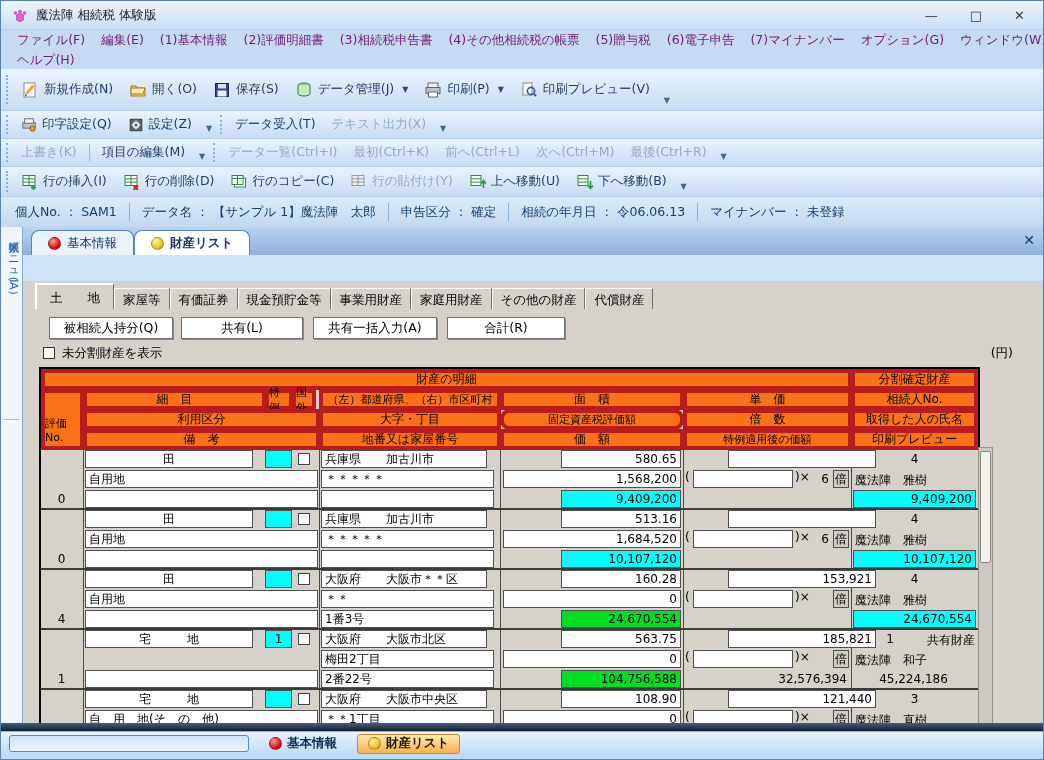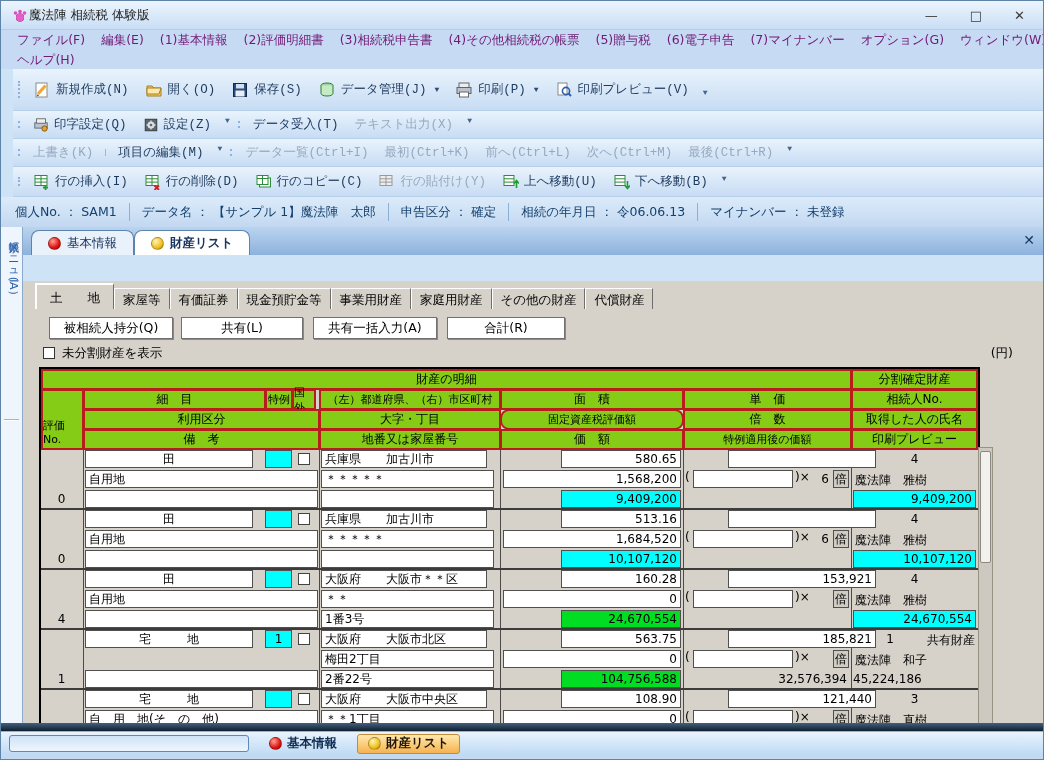--- a/index.html
+++ b/index.html
@@ -3,33 +3,33 @@
 <meta charset="utf-8">
 <style>
   * { margin:0; padding:0; box-sizing:border-box; }
   body { background:#fff; font-family:"DejaVu Sans",sans-serif; }
   .stage { position:relative; width:1044px; height:760px; background:#cfe3f7;
            border:1px solid #5e83a9; overflow:hidden; font-family:"DejaVu Sans",sans-serif; }
 
   
   .titlebar { position:absolute; top:0; left:0; right:0; height:28px;
               background:linear-gradient(#ecf5fd,#c9def5); display:flex; align-items:center; padding:0 10px; }
-  .title-text { font-size:12.5px; color:#1c1c1c; }
+  .title-text { font-size:12.5px; color:#1c1c1c; margin-left:7px; }
   .win-controls { margin-left:auto; display:flex; gap:32px; font-size:13px; color:#3a3a3a; padding-right:8px; }
   .win-controls span { cursor:default; }
 
   
   .menubar { position:absolute; top:28px; left:0; right:0; height:40px; background:#c6daf4;
              border-top:1px solid #b4cdec; font-size:12.5px; color:#701a75; }
   .menurow { display:flex; height:20px; align-items:center; padding-left:8px; }
   .menu-item { padding:0 8px; white-space:nowrap; }
 
   
-  .tbar { position:absolute; left:12px; right:0; background:linear-gradient(#e9f3fc,#c7dcf4);
-          display:flex; align-items:center; padding:8px 3px; border-bottom:1px solid #b6cfeb;font-family:Liberation Mono, monospace; }
+  .tbar { position:absolute; left:0; right:0; background:linear-gradient(#e9f3fc,#c7dcf4);
+          display:flex; align-items:center; padding:0 3px; border-bottom:1px solid #b6cfeb; }
   .tb1 { top:68px;  height:42px; }
   .tb2 { top:110px; height:28px; }
   .tb3 { top:138px; height:28px; }
   .tb4 { top:166px; height:30px; }
   .tbtn { display:flex; align-items:center; gap:5px; padding:2px 8px; font-size:12.5px;
           color:#1d3a5f; white-space:nowrap; border-radius:3px; }
   .tbtn.disabled { color:#96a9bf; }
   .handle { border-left:2px dotted #8fb2dc; height:70%; margin:0 5px 0 2px; }
   .vsep { width:1px; background:#9db9da; height:60%; margin:0 4px; }
   .ofl { font-size:8px; color:#46648c; margin:0 6px; align-self:flex-end; padding-bottom:5px; }
@@ -69,21 +69,21 @@
                    border-top:2px solid #fff; border-left:2px solid #fff; position:relative; z-index:2; }
   .actbtn { position:absolute; top:36px; height:22px; background:#fff; border:1px solid #707070;
             box-shadow:1px 1px 0 #8a8a8a; font-size:12.5px; text-align:center; line-height:19px; color:#000; }
   .chk { position:absolute; left:20px; top:66px; width:12px; height:12px; background:#fff; border:1px solid #333; }
   .chklabel { position:absolute; left:39px; top:64px; font-size:12.5px; color:#000; }
   .unit { position:absolute; right:32px; top:64px; font-size:12.5px; color:#000; }
 
   
   .table { position:absolute; left:16px; top:86px; width:941px; height:386px;
            border:2px solid #000; background:#d6d2ca; }
-  .hc { position:absolute; border:2px solid #b91c1c; background:#84cc16; display:flex;
+  .hc { position:absolute; border:4px solid #b91c1c; background:#f97316; display:flex;
         align-items:center; justify-content:center; font-size:12px; color:#000; }
   .hc.small { font-size:11px; }
   .hc.bottom { align-items:flex-end; padding-bottom:2px; font-size:11px; }
   .datarea { position:absolute; left:0; top:80px; width:937px; height:302px; }
   .vline { position:absolute; top:0; width:1px; height:302px; background:#4a4a4a; }
   .hsep  { position:absolute; left:0; width:937px; height:2px; background:#3c3c3c; }
   .rec { position:absolute; left:0; width:937px; height:60px; font-size:12px; color:#000; }
   .b { position:absolute; background:#fff; border:1px solid #4f4f4f; height:18px;
        line-height:16px; padding:0 3px; font-size:12px; }
   .num { text-align:right; }
@@ -109,21 +109,21 @@
   .bz-box { left:652px; width:100px; }
   .bz-p2 { left:754px; }
   .bz-val { position:absolute; left:770px; top:23px; width:18px; text-align:right; }
   .bz-bai { left:792px; width:16px; background:#cfccc4; text-align:center; padding:0; }
   .tokafter { position:absolute; left:646px; top:43px; width:160px; text-align:right; }
   .inheritor { position:absolute; left:812px; top:3px; width:123px; text-align:center; }
   .inheritor.withk { width:74px; }
   .kyoyu { position:absolute; left:868px; top:3px; width:66px; text-align:right; }
   .pname { position:absolute; left:814px; top:23px; }
   .acq   { left:812px; top:41px; width:123px; }
-  .acq-plain { position:absolute; left:812px; top:43px; width:121px; text-align:left; }
+  .acq-plain { position:absolute; left:812px; top:43px; width:121px; text-align:center; }
   .vscroll { position:absolute; left:955px; top:166px; width:15px; height:302px;
              background:#cdc8c0; border:1px solid #989284; }
   .vthumb { position:absolute; left:1px; top:3px; width:11px; height:112px;
             background:#f2f1ee; border:1px solid #8a887f; border-radius:2px; }
 
   
   .darkstrip { position:absolute; top:722px; left:0; right:0; height:8px;
                background:linear-gradient(#41617f,#101f2e); }
   .taskbar { position:absolute; top:730px; left:0; right:0; height:24px;
              background:linear-gradient(#e8f3fd,#bfdaf4); border-top:1px solid #8fb3d9;

